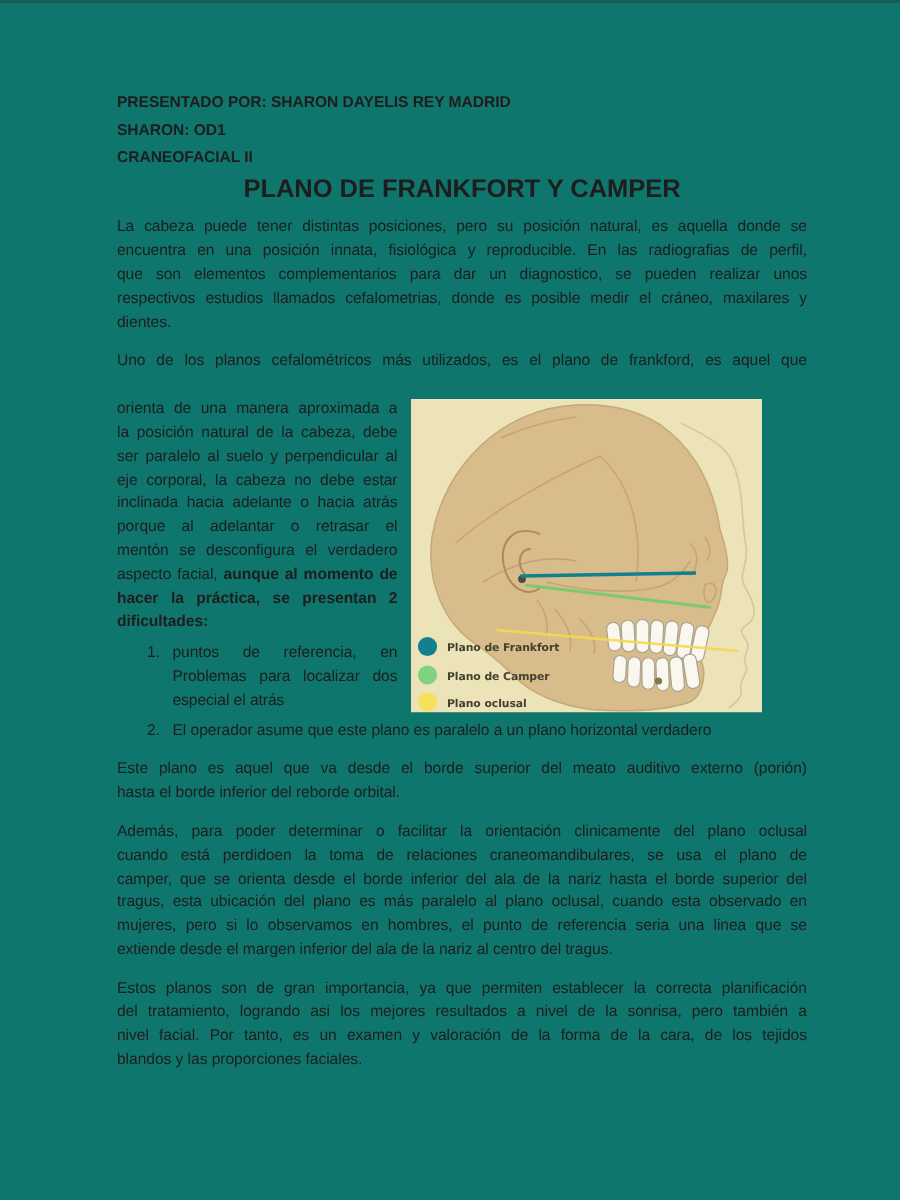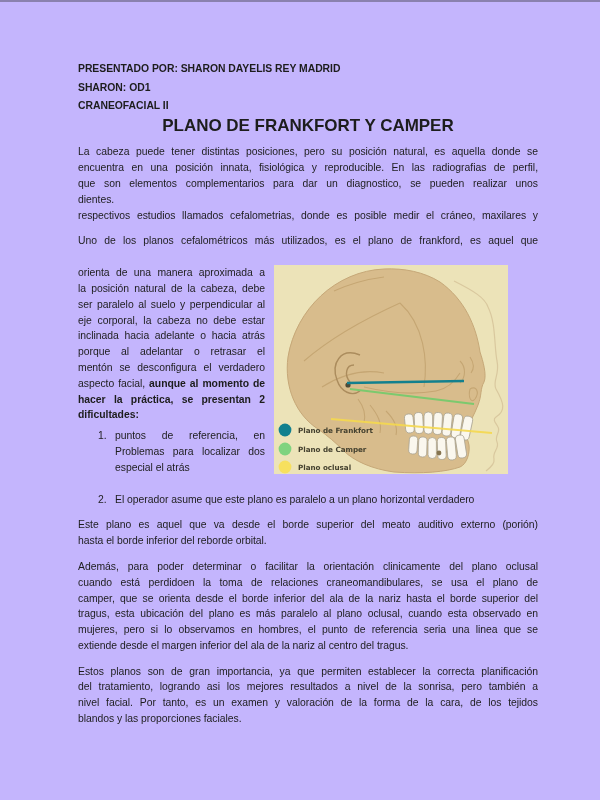--- a/index.html
+++ b/index.html
@@ -1,19 +1,19 @@
 <!DOCTYPE html>
 <html><head>
 <meta charset="utf-8">
 <style>
   html,body{margin:0;padding:0;background:#ffffff;}
   .page{
     position:relative;
     width:600px;height:800px;
-    background:#c4b5fd;
+    background:#0f766e;
     box-sizing:border-box;
     border-top:2px solid rgba(45,45,45,.38);
     overflow:hidden;
     font-family:"Liberation Sans","DejaVu Sans",sans-serif;
     color:#1d1d1d;
   }
   .doc{
     position:absolute;left:78px;top:58px;width:460px;
     font-size:10.4px;line-height:15.8px;letter-spacing:-0.03px;
   }
@@ -21,21 +21,21 @@
   .title{
     margin:1px 0 9px 0;font-size:17px;font-weight:700;
     text-align:center;line-height:18.6px;
   }
   .para{margin:0 0 10px 0;}
   .tline{text-align:justify;text-align-last:justify;}
   .tline-last{text-align-last:left;}
   .force-j .tline-last{text-align-last:justify;}
   .b{font-weight:700;}
   .lead{margin-bottom:16px;}
-  .wrap-row{display:flex;align-items:flex-start;margin-bottom:16px;}
+  .wrap-row{display:flex;align-items:center;margin-bottom:4px;}
   .wrap-col{width:196px;flex:none;padding-right:9px;box-sizing:border-box;}
   .wrap-col .para{margin-bottom:5px;}
   .skull-fig{margin:0;flex:none;width:235px;height:209px;}
   .li{display:flex;margin:0 0 0 20px;}
   .li .num{width:17px;flex:none;}
   .li .li-body{flex:1;}
   .li2{margin-bottom:10px;}
   svg{display:block;}
   svg text{
     font-family:"DejaVu Sans","Liberation Sans",sans-serif;
@@ -51,22 +51,22 @@
     <p class="hdr">PRESENTADO POR: SHARON DAYELIS REY MADRID</p>
     <p class="hdr">SHARON: OD1</p>
     <p class="hdr">CRANEOFACIAL II</p>
 
     <h1 class="title">PLANO DE FRANKFORT Y CAMPER</h1>
 
     <div class="para">
         <div class="tline"><span>La cabeza puede tener distintas posiciones, pero su posición natural, es aquella donde se</span></div>
         <div class="tline"><span>encuentra en una posición innata, fisiológica y reproducible. En las radiografias de perfil,</span></div>
         <div class="tline"><span>que son elementos complementarios para dar un diagnostico, se pueden realizar unos</span></div>
+        <div class="tline"><span>respectivos estudios llamados cefalometrias, donde es posible medir el cráneo, maxilares y</span></div>
         <div class="tline tline-last"><span>dientes.</span></div>
-        <div class="tline"><span>respectivos estudios llamados cefalometrias, donde es posible medir el cráneo, maxilares y</span></div>
       </div>
 
     <div class="para lead force-j">
         <div class="tline tline-last"><span>Uno de los planos cefalométricos más utilizados, es el plano de frankford, es aquel que</span></div>
       </div>
 
     <div class="wrap-row">
       <div class="wrap-col">
         <div class="para">
             <div class="tline"><span>orienta de una manera aproximada a</span></div>

